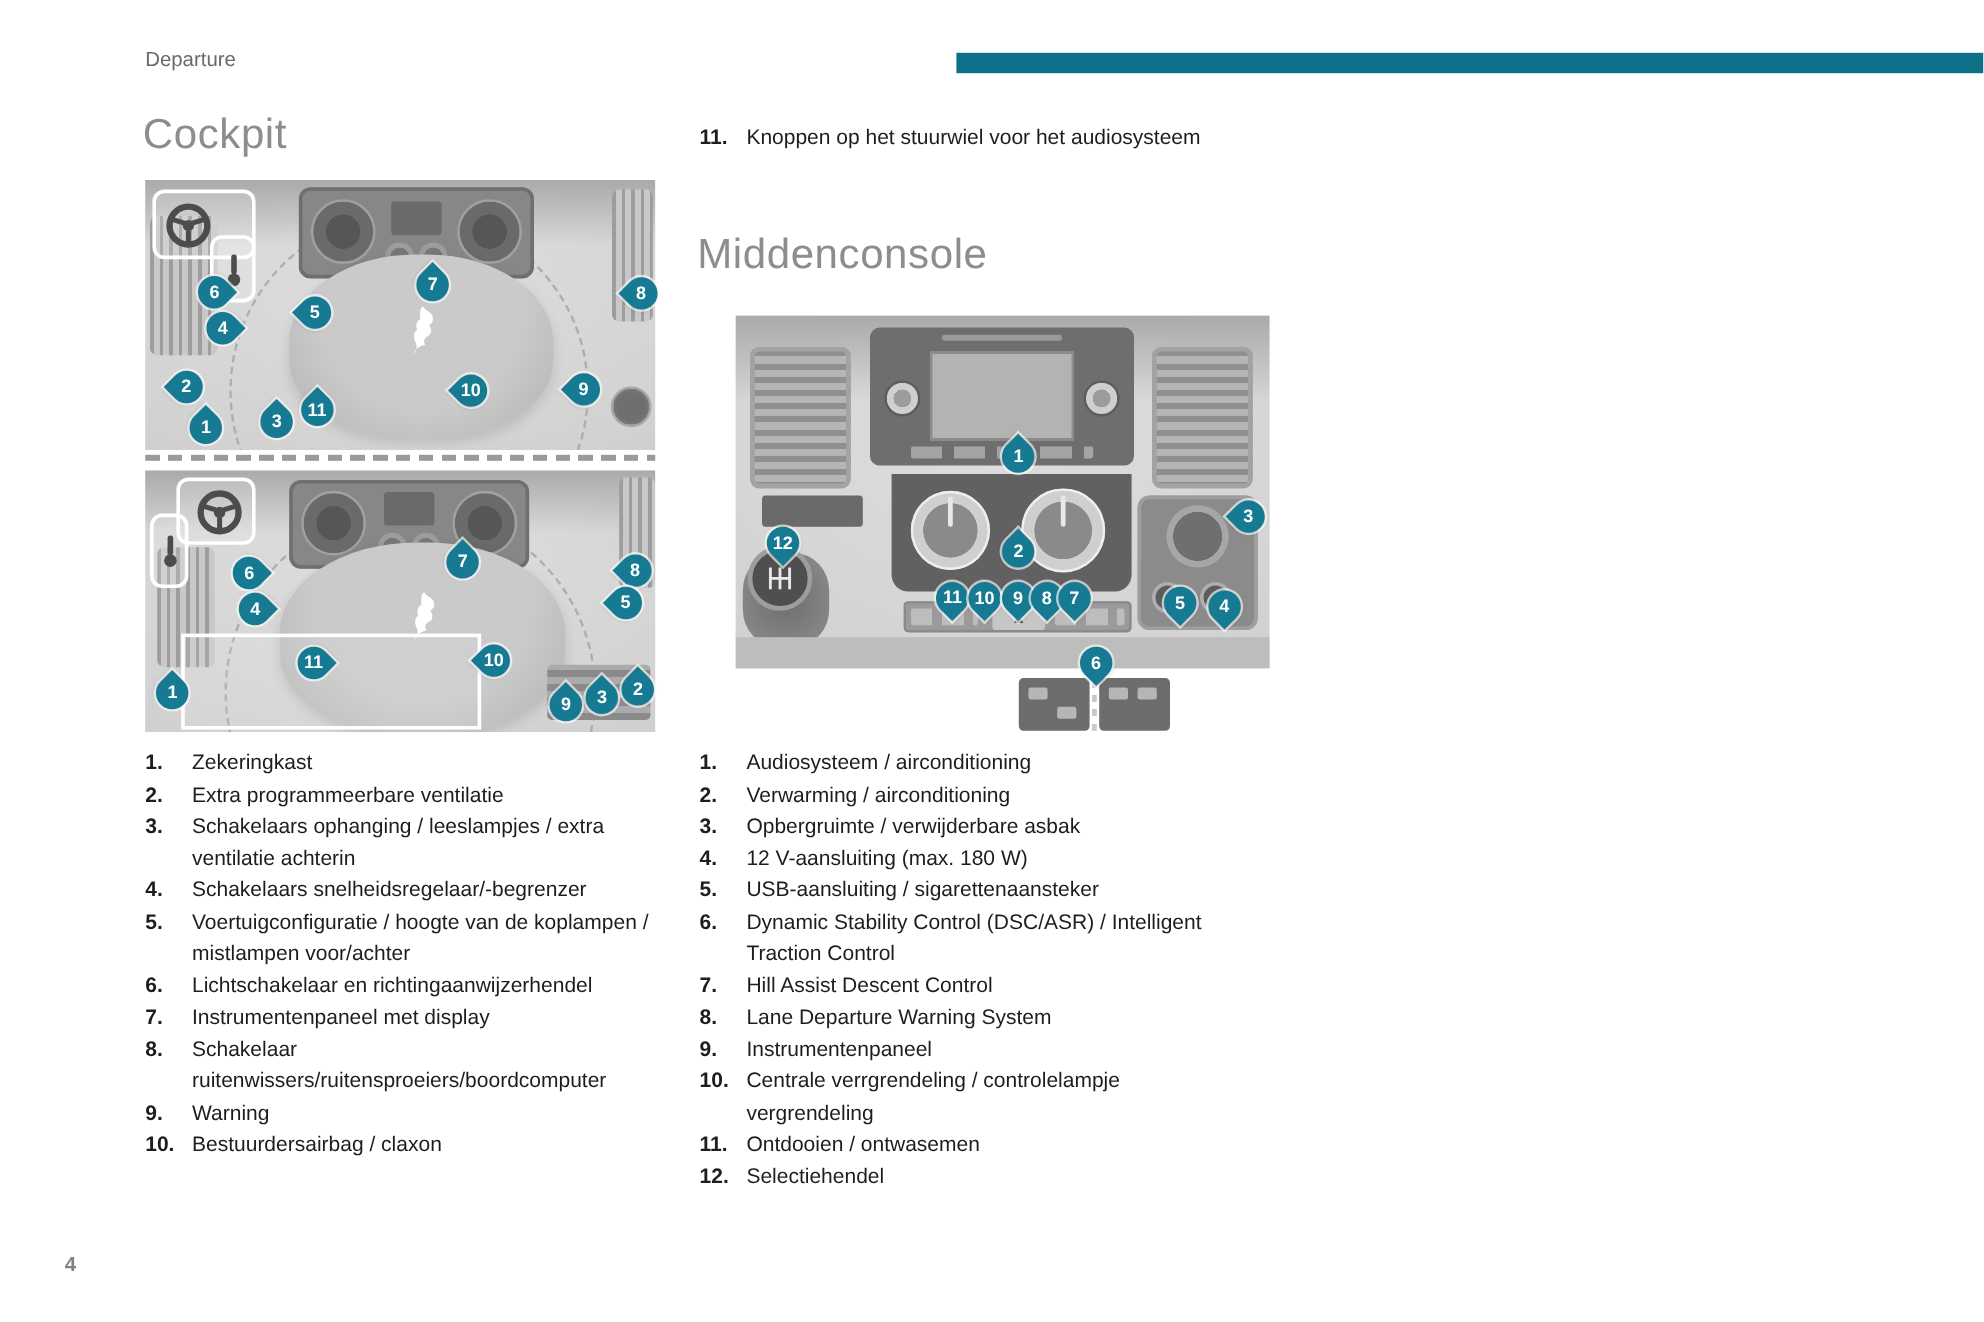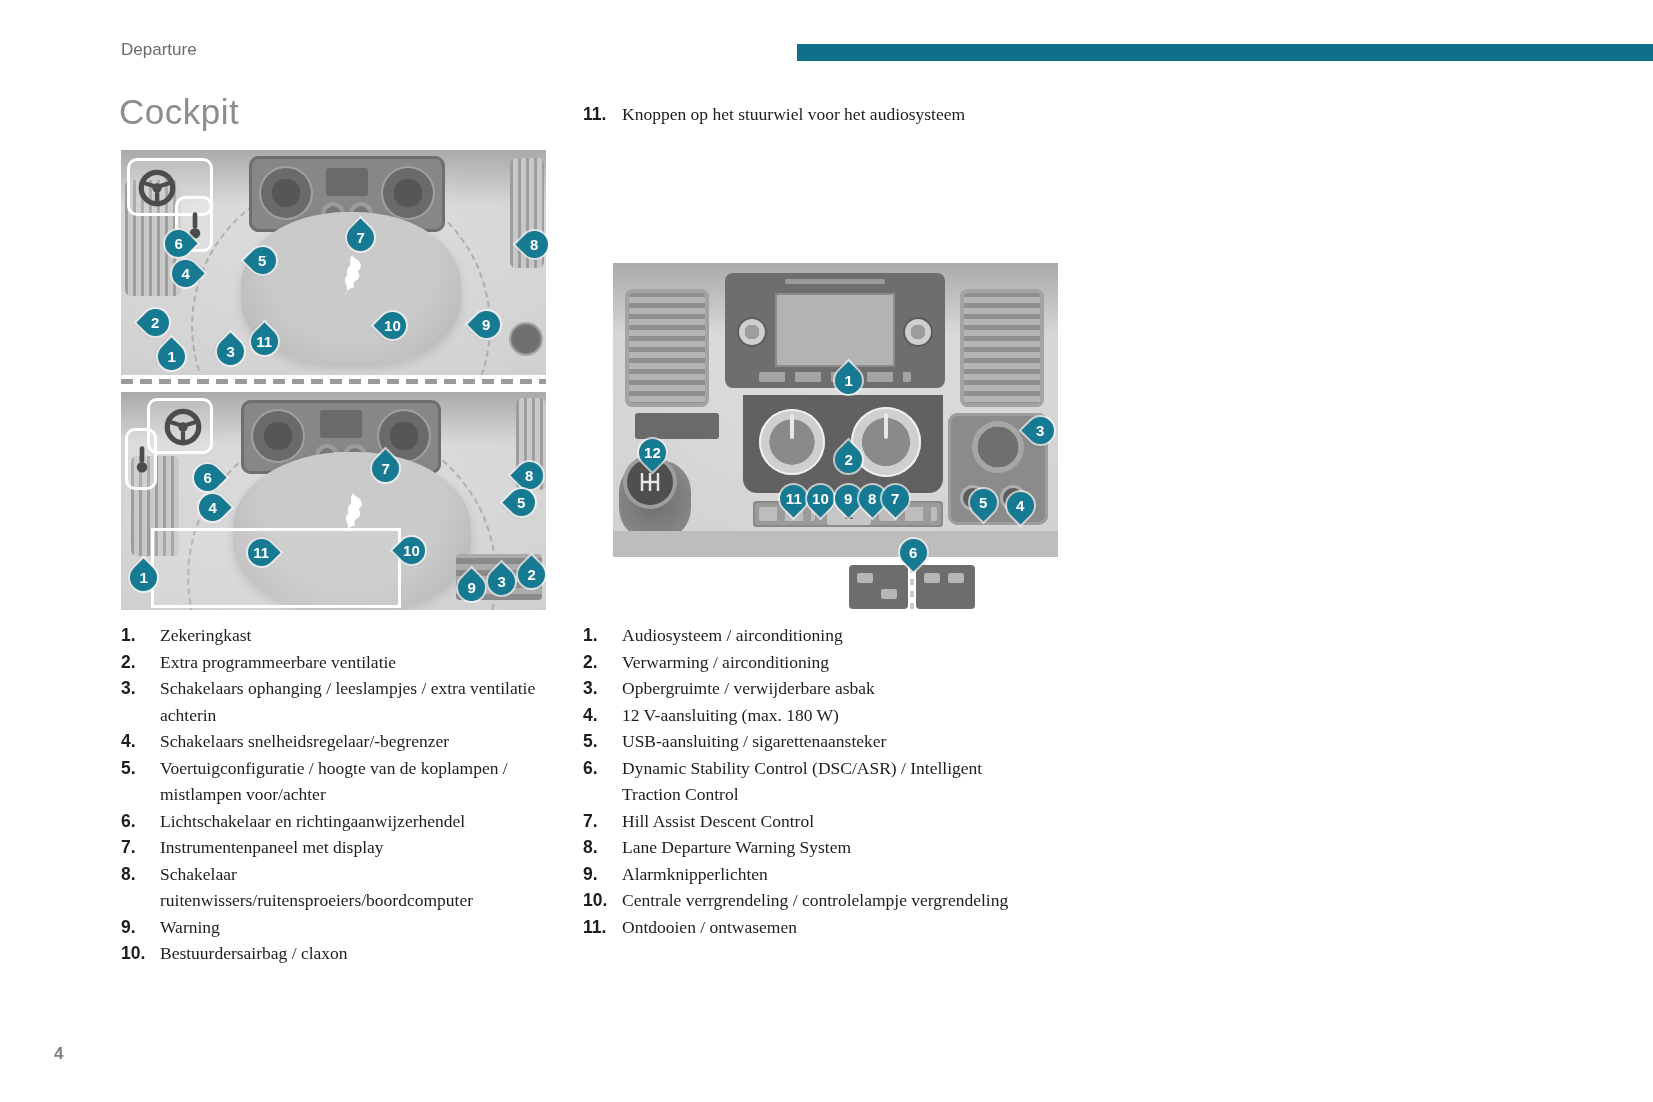--- a/index.html
+++ b/index.html
@@ -17,21 +17,21 @@
 
   
   .h-large{position:absolute;font-size:35px;font-weight:400;color:#8d8d8d;letter-spacing:.5px;}
   #cockpit-title{left:119px;top:92px;}
   #console-title{left:581px;top:192px;}
 
   
   .item-list{position:absolute;list-style:none;width:430px;}
   .item-list li{display:flex;font-size:17.5px;line-height:26.5px;}
   .item-list .num{width:39px;flex:0 0 39px;font-weight:bold;}
-  .item-list .txt{flex:1;max-width:390px;font-family:Liberation Serif, serif;}
+  .item-list .txt{flex:1;max-width:390px;}
   #cockpit-list{left:121px;top:622px;}
   #console-list{left:583px;top:622px;}
   #steering-item{left:583px;top:101px;}
 
   
   .page-number{position:absolute;left:54px;top:1044px;font-size:17px;font-weight:bold;color:#828282;}
 
   
   .figure{position:absolute;}
   #cockpit-figure{left:121px;top:150px;width:425px;height:460px;}
@@ -296,20 +296,21 @@
       </li>
     </ul>
 
   <ul class="item-list" id="steering-item">
     <li>
       <span class="num">11.</span>
       <span class="txt">Knoppen op het stuurwiel voor het audiosysteem</span>
     </li>
   </ul>
 
+  <div class="h-large" id="console-title">Middenconsole</div>
 
   <div class="figure" id="console-figure">
     <div class="photo" style="top:0;height:294px;">
       <div class="band"></div>
       <div class="vent-h" style="left:12px;top:26px;width:84px;height:118px;"></div>
       <div class="mini-screen" style="left:22px;top:150px;width:84px;height:26px;"></div>
       <div class="vent-h" style="right:14px;top:26px;width:84px;height:118px;"></div>
       <div class="headunit" style="left:112px;top:10px;width:220px;height:115px;">
         <div class="hu-slot" style="left:60px;top:6px;width:100px;height:5px;"></div>
         <div class="hu-screen" style="left:50px;top:20px;width:120px;height:74px;"></div>
@@ -422,27 +423,31 @@
       <li>
         <span class="num">7.</span>
         <span class="txt">Hill Assist Descent Control</span>
       </li>
       <li>
         <span class="num">8.</span>
         <span class="txt">Lane Departure Warning System</span>
       </li>
       <li>
         <span class="num">9.</span>
-        <span class="txt">Alarmknipperlichten</span>
+        <span class="txt">Instrumentenpaneel</span>
       </li>
       <li>
         <span class="num">10.</span>
         <span class="txt">Centrale verrgrendeling / controlelampje vergrendeling</span>
       </li>
       <li>
         <span class="num">11.</span>
         <span class="txt">Ontdooien / ontwasemen</span>
       </li>
+      <li>
+        <span class="num">12.</span>
+        <span class="txt">Selectiehendel</span>
+      </li>
     </ul>
 
   <div class="page-number">4</div>
 
 </div>
 
 </body></html>

